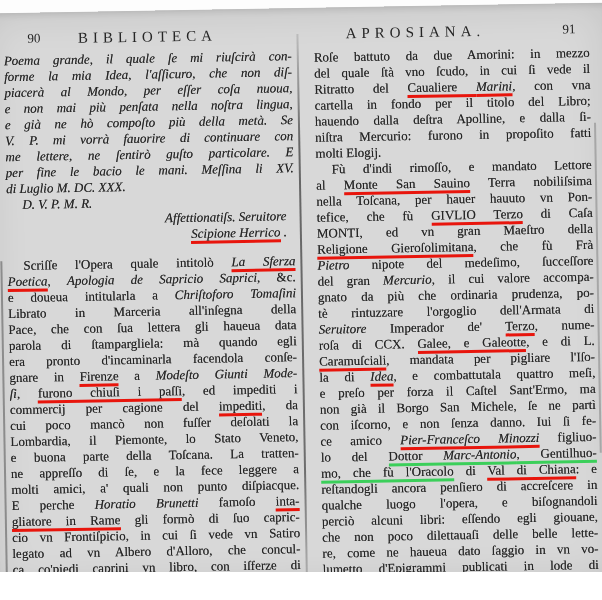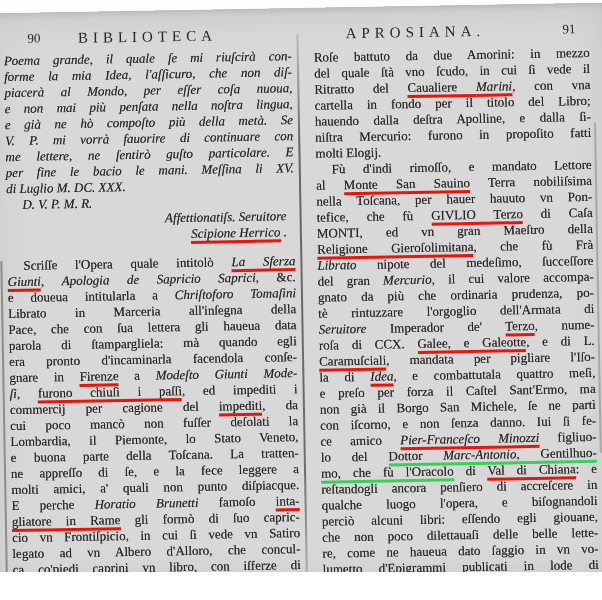--- a/index.html
+++ b/index.html
@@ -64,21 +64,21 @@
           <div class="line a-j"><span>V. P. mi vorrà fauorire di continuare con</span></div>
           <div class="line a-j"><span>me lettere, ne ſentirò guſto particolare. E</span></div>
           <div class="line a-j"><span>per fine le bacio le mani. Meſſina li XV.</span></div>
           <div class="line a-l"><span>di Luglio M. DC. XXX.</span></div>
           <div class="line a-l ind"><span>D. V. P. M. R.</span></div>
           <div class="line a-r"><span>Affettionatiſs. Seruitore</span></div>
           <div class="line a-r"><span class="u-red">Scipione Herrico</span><span> .</span></div>
         </div>
       <div class="block body-block">
           <div class="line a-j ind"><span>Scriſſe l'Opera quale intitolò </span><span class="it u-red">La Sferza</span></div>
-          <div class="line a-j"><span class="it u-red">Giunti</span><span>, </span><span class="it">Apologia de Sapricio Saprici</span><span>, &amp;c.</span></div>
+          <div class="line a-j"><span class="it u-red">Poetica</span><span>, </span><span class="it">Apologia de Sapricio Saprici</span><span>, &amp;c.</span></div>
           <div class="line a-j"><span>e doueua intitularla a </span><span class="it">Chriſtoforo Tomaſini</span></div>
           <div class="line a-j"><span>Librato in Marceria all'inſegna della</span></div>
           <div class="line a-j"><span>Pace, che con ſua lettera gli haueua data</span></div>
           <div class="line a-j"><span>parola di ſtampargliela: mà quando egli</span></div>
           <div class="line a-j"><span>era pronto d'incaminarla facendola conſe-</span></div>
           <div class="line a-j"><span>gnare in </span><span class="u-red">Firenze</span><span> a </span><span class="it">Modeſto Giunti Mode-</span></div>
           <div class="line a-j"><span class="it">ſi</span><span>, </span><span class="u-red">furono chiuſi i paſſi</span><span>, ed impediti i</span></div>
           <div class="line a-j"><span>commercij per cagione del </span><span class="u-red">impediti</span><span>, da</span></div>
           <div class="line a-j"><span>cui poco mancò non fuſſer deſolati la</span></div>
           <div class="line a-j"><span>Lombardia, il Piemonte, lo Stato Veneto,</span></div>
@@ -108,21 +108,21 @@
           <div class="line a-j"><span>niſtra Mercurio: furono in propoſito fatti</span></div>
           <div class="line a-l"><span>molti Elogij.</span></div>
         </div>
       <div class="block block2">
           <div class="line a-j ind"><span>Fù d'indi rimoſſo, e mandato Lettore</span></div>
           <div class="line a-j"><span>al </span><span class="u-red">Monte San Sauino</span><span> Terra nobiliſsima</span></div>
           <div class="line a-j"><span>nella Toſcana, per hauer hauuto vn Pon-</span></div>
           <div class="line a-j"><span>tefice, che fù </span><span class="u-red">GIVLIO Terzo</span><span> di Caſa</span></div>
           <div class="line a-j"><span>MONTI, ed vn gran Maeſtro della</span></div>
           <div class="line a-j"><span class="u-red">Religione Gieroſolimitana</span><span>, che fù Frà</span></div>
-          <div class="line a-j"><span class="it">Librato</span><span> nipote del medeſimo, ſucceſſore</span></div>
+          <div class="line a-j"><span class="it">Pietro</span><span> nipote del medeſimo, ſucceſſore</span></div>
           <div class="line a-j"><span>del gran </span><span class="it">Mercurio</span><span>, il cui valore accompa-</span></div>
           <div class="line a-j"><span>gnato da più che ordinaria prudenza, po-</span></div>
           <div class="line a-j"><span>tè rintuzzare l'orgoglio dell'Armata di</span></div>
           <div class="line a-j"><span class="it">Seruitore</span><span> Imperador de' </span><span class="u-red">Terzo</span><span>, nume-</span></div>
           <div class="line a-j"><span>roſa di CCX. </span><span class="u-red">Galee, e Galeotte</span><span>, e di L.</span></div>
           <div class="line a-j"><span class="u-red">Caramuſciali</span><span>, mandata per pigliare l'Iſo-</span></div>
           <div class="line a-j"><span>la di </span><span class="it u-red">Idea</span><span>, e combattutala quattro meſi,</span></div>
           <div class="line a-j"><span>e preſo per forza il Caſtel Sant'Ermo, ma</span></div>
           <div class="line a-j"><span>non già il Borgo San Michele, ſe ne partì</span></div>
           <div class="line a-j"><span>con iſcorno, e non ſenza danno. Iui ſi fe-</span></div>

